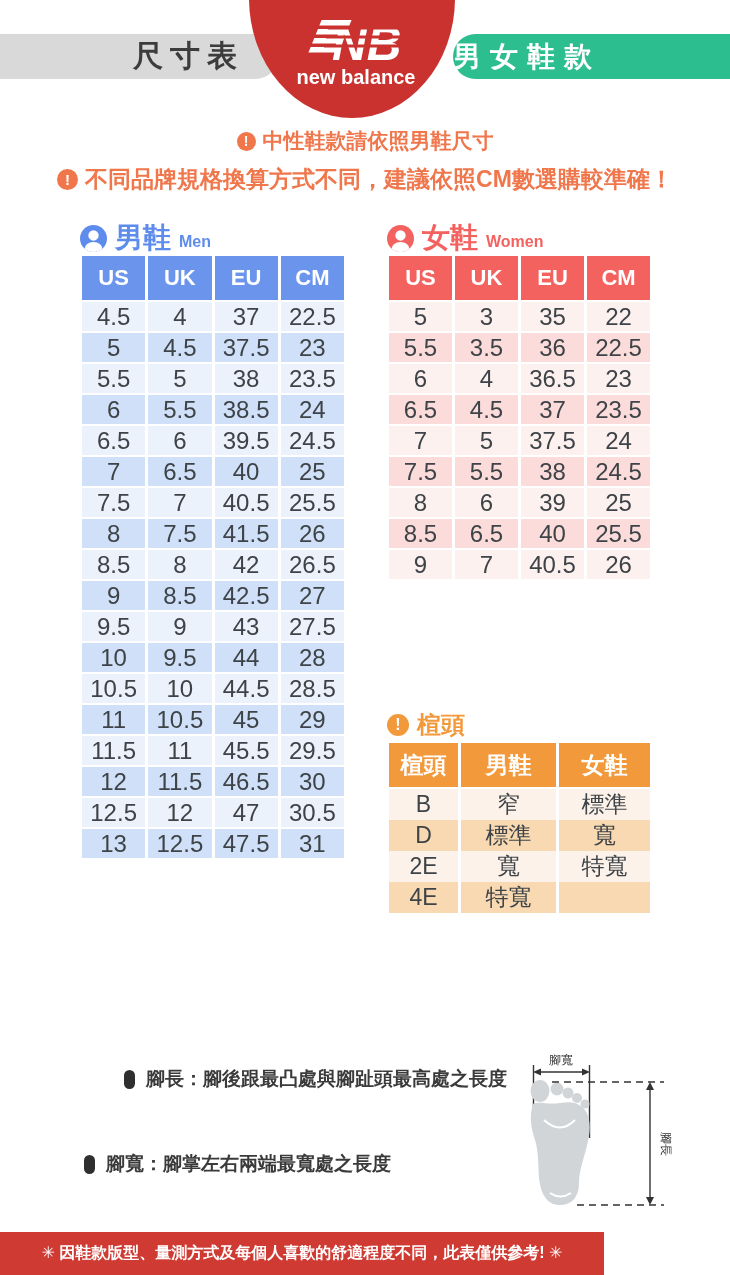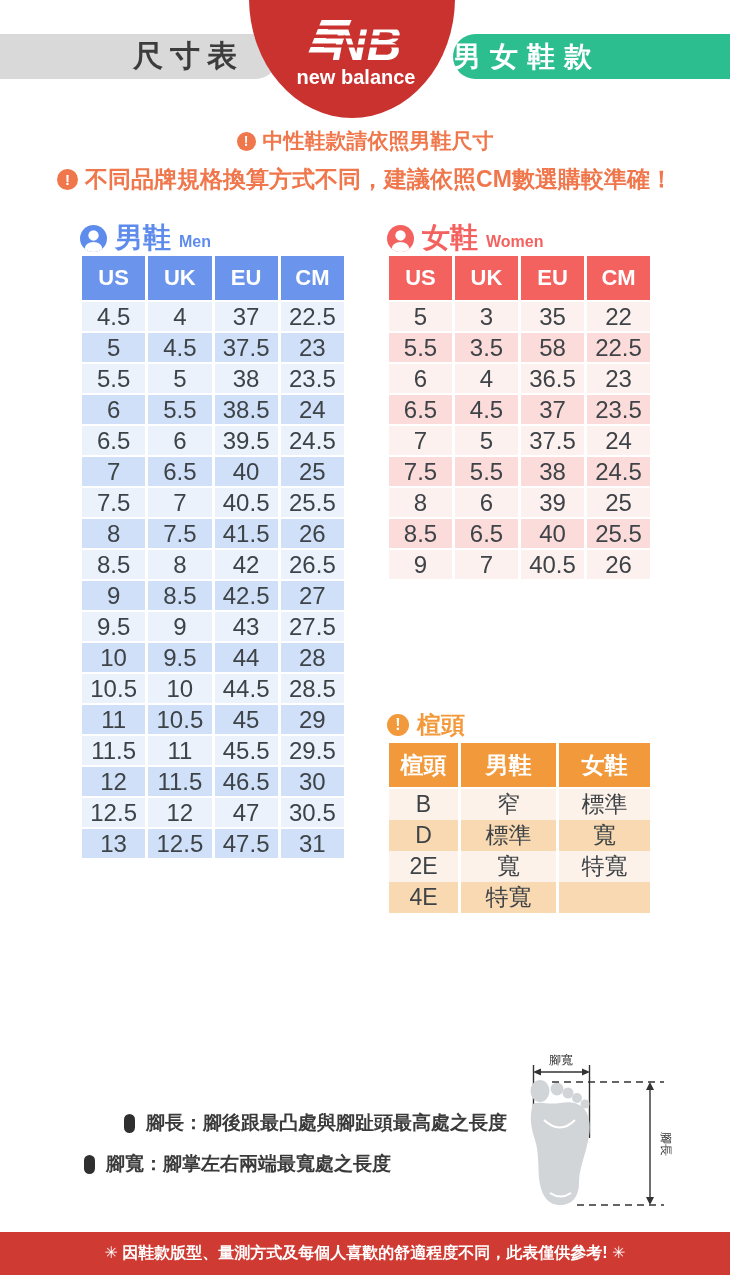--- a/index.html
+++ b/index.html
@@ -76,25 +76,25 @@
   .last-table .odd  .tcell { background:var(--last_row_light,#FCF2E9); }
   .last-table .even .tcell { background:var(--last_row_dark,#F8D9B2); }
   .last-table .tcell { font-size:23px; }
 
   
   .foot-svg { position:absolute; left:512px; top:1032px; }
 
   
   .note { position:absolute; left:84px; display:flex; align-items:center; gap:11px;
     font-size:19px; font-weight:bold; color:var(--note_text,#3A3A3A); }
-  .note-1 { top:1110px;padding-left:40px; } .note-2 { top:1151px; }
+  .note-1 { top:1066px;padding-left:40px; } .note-2 { top:1151px; }
   .bullet { width:11px; height:19px; border-radius:6px; background:#2F2F2F; flex:0 0 auto; }
 
   
-  .footer { position:absolute; left:0; top:1232px; width:730px; height:43px;
+  .footer { position:absolute; left:0; top:1232px; width:604px; height:43px;
     background:var(--footer_red,#CF3A33); color:#fff; font-weight:bold; font-size:16px;
     display:flex; align-items:center; justify-content:center; }
 </style>
 </head>
 <body>
 
 <div class="page">
 
   <div class="tab-left">
     <span>尺寸表</span>
@@ -294,21 +294,21 @@
       </div>
       <div class="trow odd">
         <div class="tcell">5</div>
         <div class="tcell">3</div>
         <div class="tcell">35</div>
         <div class="tcell">22</div>
       </div>
       <div class="trow even">
         <div class="tcell">5.5</div>
         <div class="tcell">3.5</div>
-        <div class="tcell">58</div>
+        <div class="tcell">36</div>
         <div class="tcell">22.5</div>
       </div>
       <div class="trow odd">
         <div class="tcell">6</div>
         <div class="tcell">4</div>
         <div class="tcell">36.5</div>
         <div class="tcell">23</div>
       </div>
       <div class="trow even">
         <div class="tcell">6.5</div>

